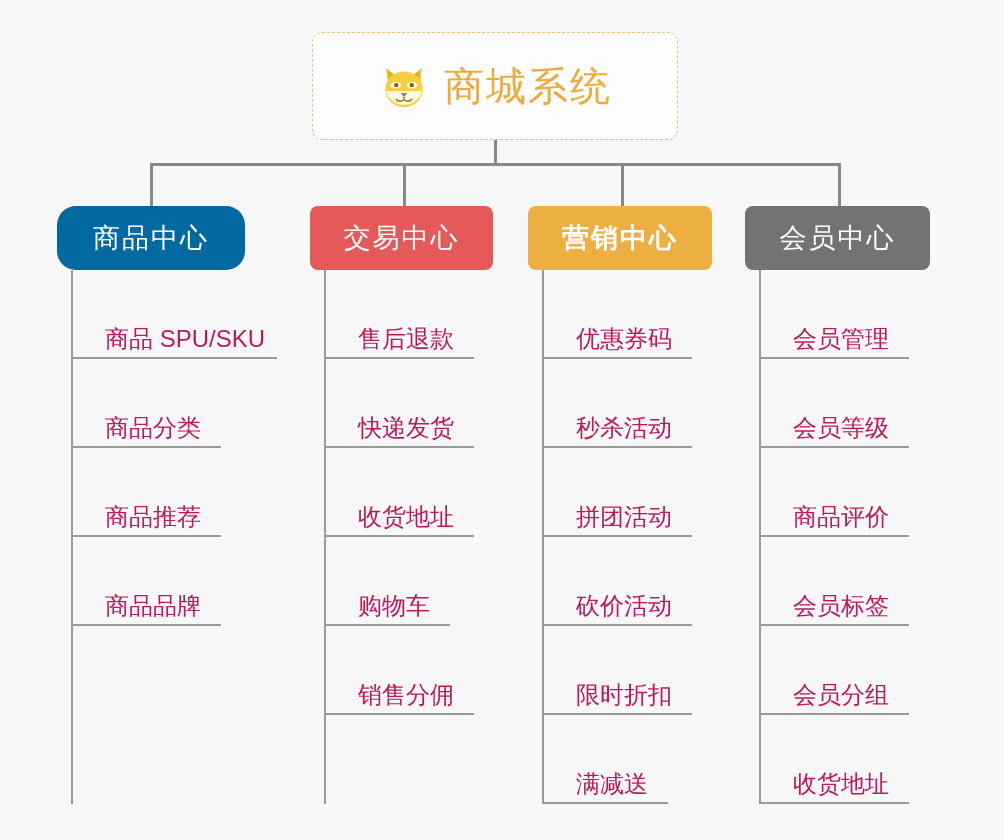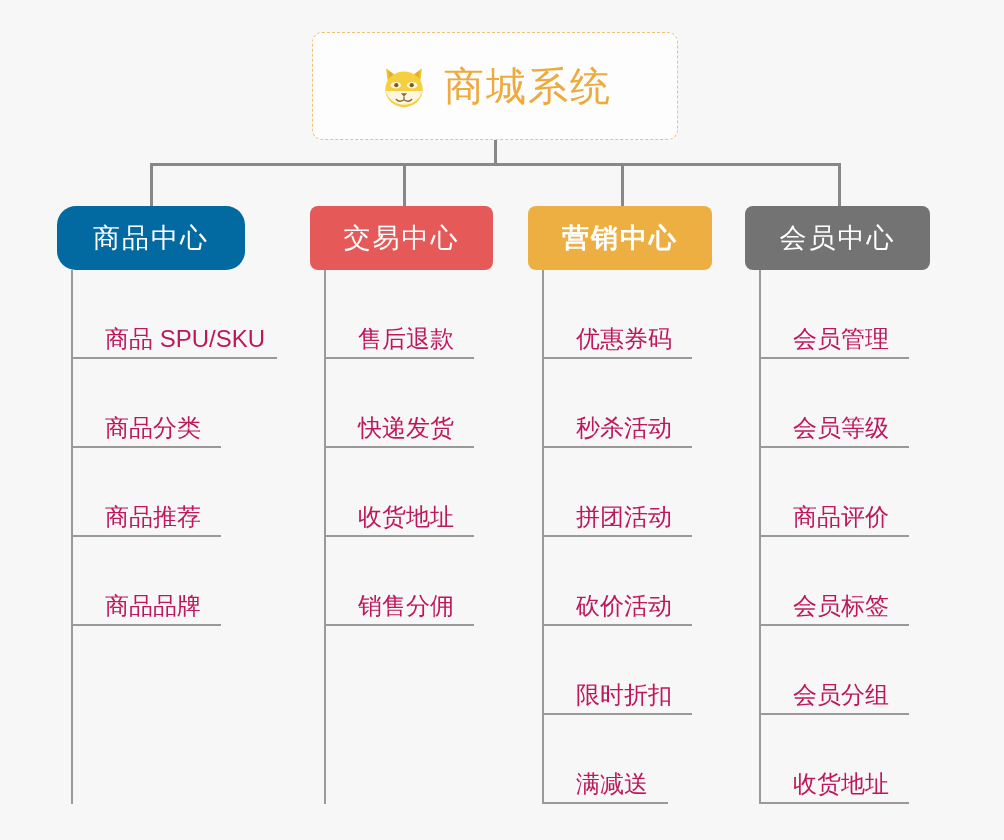--- a/index.html
+++ b/index.html
@@ -176,20 +176,24 @@
       </div>
       <div class="leaf">
         <span class="leaf-label">快递发货</span>
         <div class="leaf-underline" style="width:150px;"></div>
       </div>
       <div class="leaf">
         <span class="leaf-label">收货地址</span>
         <div class="leaf-underline" style="width:150px;"></div>
       </div>
       <div class="leaf">
+        <span class="leaf-label">购物车</span>
+        <div class="leaf-underline" style="width:126px;"></div>
+      </div>
+      <div class="leaf">
         <span class="leaf-label">销售分佣</span>
         <div class="leaf-underline" style="width:150px;"></div>
       </div>
     </div>
   </div>
 
   <div class="column" style="left:528px; width:184px;">
     <div class="cat-header" style="background:#edaf42;font-weight:bold;">营销中心</div>
     <div class="cat-items">
       <div class="spine" style="height:534px;"></div>

